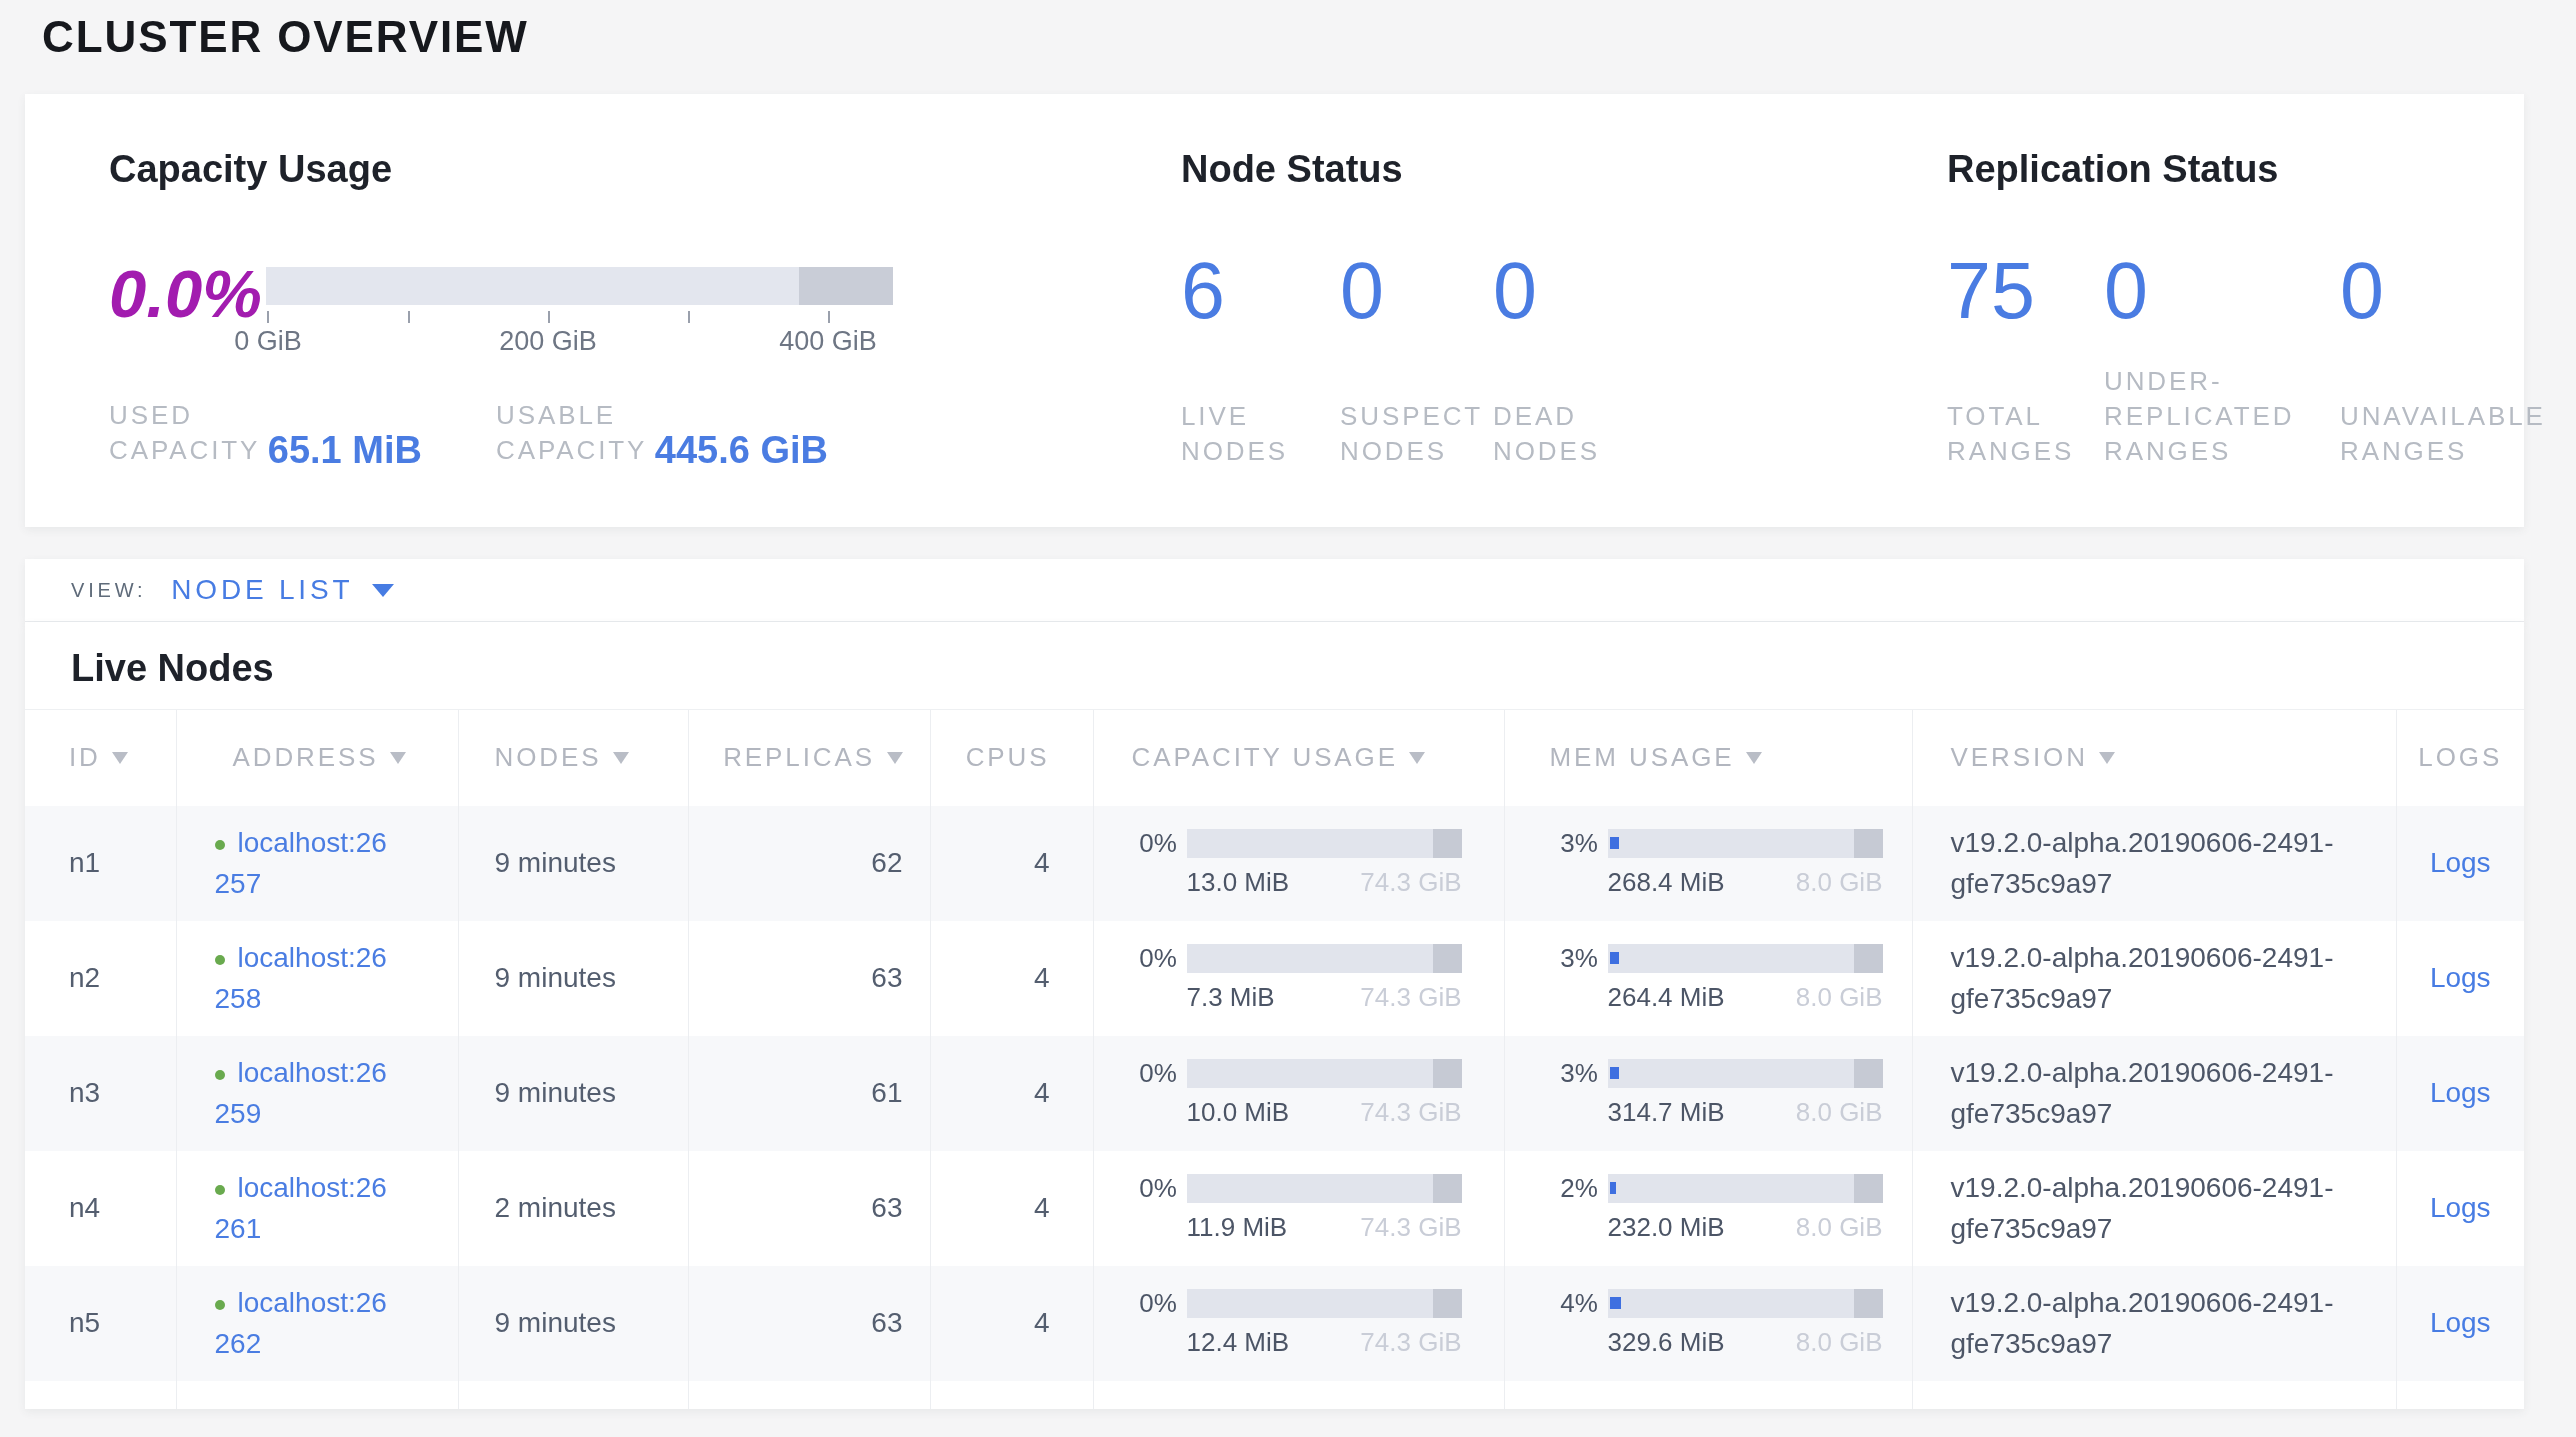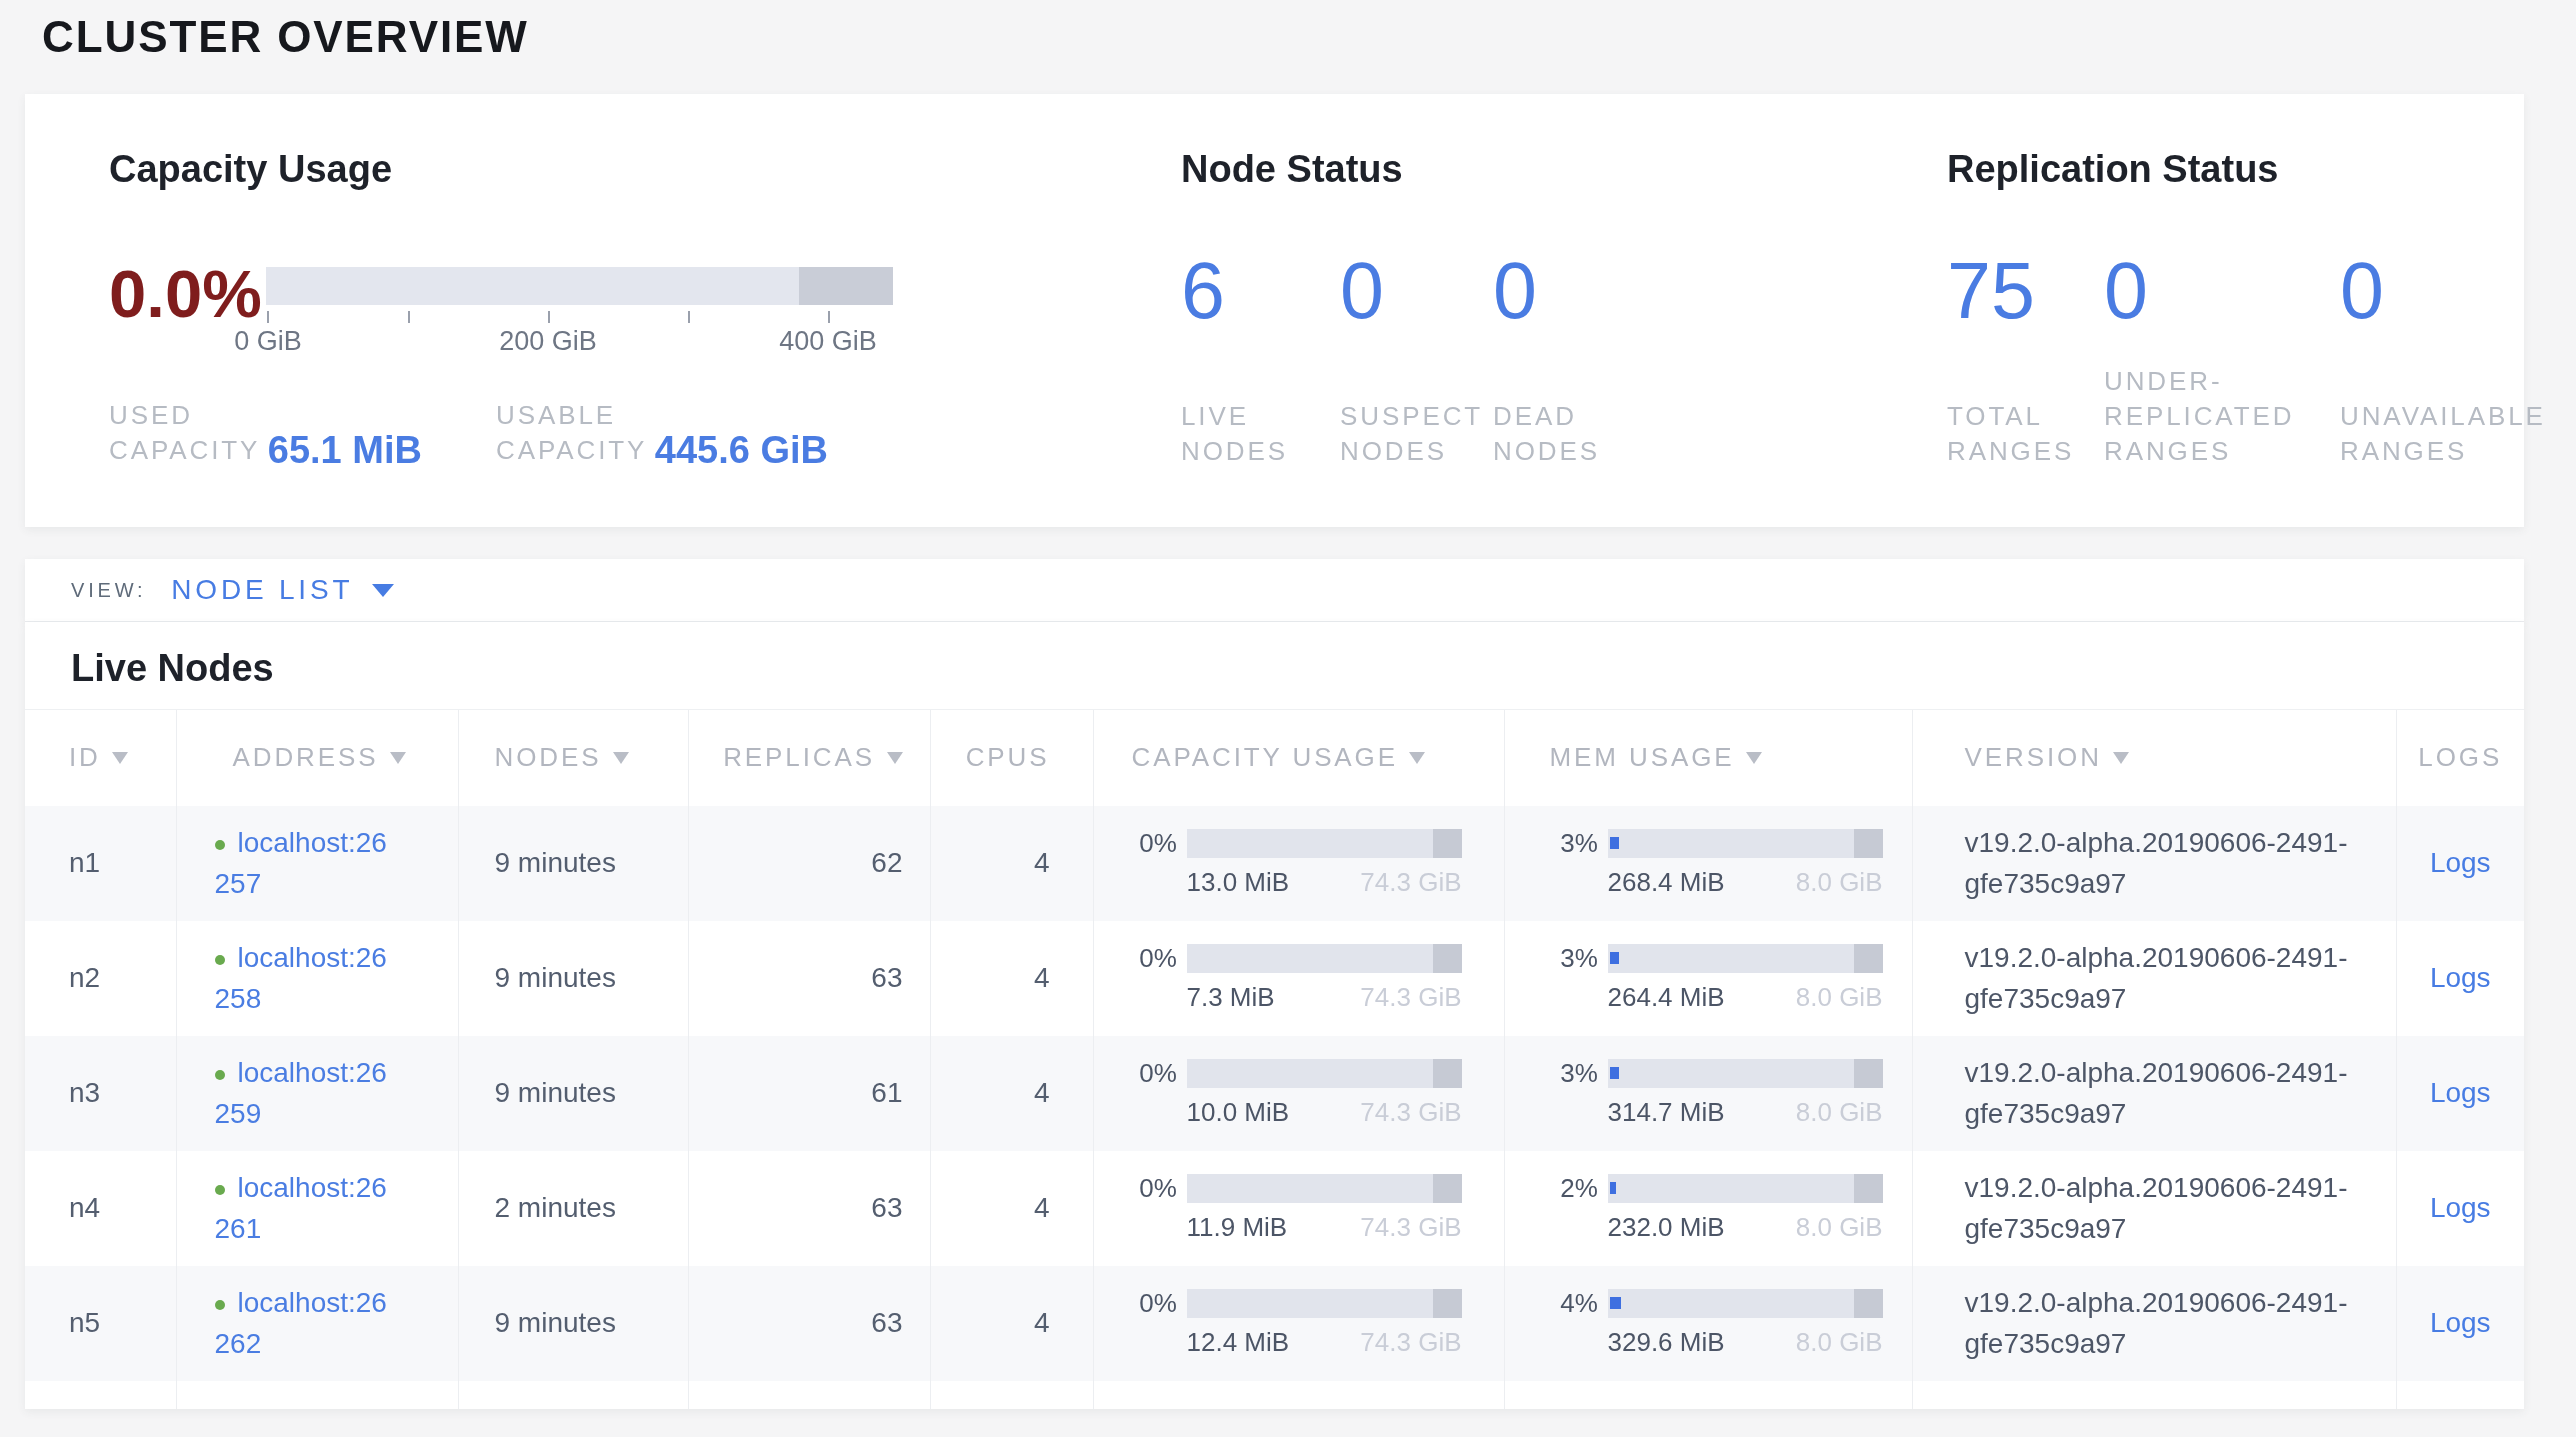--- a/index.html
+++ b/index.html
@@ -20,21 +20,21 @@
     box-shadow:0 2.9px 8.6px rgba(60,64,75,.07);
   }
   
   .summary{ top:94px; height:433px; }
   .section{ position:absolute; top:0; height:100%; }
   .sec-capacity{ left:84px; width:1025px; }
   .sec-nodes{ left:1156px; width:738px; }
   .sec-repl{ left:1922px; width:575px; }
   .sec-title{ position:absolute; left:0; top:54px; font-size:38px; font-weight:700; color:#1e222a; white-space:nowrap; }
 
-  .cap-pct{ position:absolute; left:0; top:161px; font-size:67px; font-weight:700; color:#7f1d1d; }
+  .cap-pct{ position:absolute; left:0; top:161px; font-size:67px; font-weight:700; color:#a21caf;font-style:italic; }
   .cap-bar{ position:absolute; left:157px; top:173px; width:627px; height:38px; background:#e3e6ee; }
   .cap-bar-dark{ position:absolute; right:0; top:0; height:100%; width:15%; background:#c9cdd7; }
   .cap-ticks{ position:absolute; left:157px; top:217px; width:627px; height:11.5px; }
   .cap-tick{ position:absolute; top:0; width:1.9px; height:11.5px; background:#9aa0ac; }
   .cap-ticklabels{ position:absolute; left:157px; top:232px; width:627px; height:33px; }
   .cap-ticklabel{ position:absolute; transform:translateX(-50%); font-size:27px; color:#6e7684; white-space:nowrap; }
 
   .cap-stat{ position:absolute; bottom:59px; display:flex; align-items:flex-end; }
   .cap-stat-used{ left:0; }
   .cap-stat-usable{ left:387px; }
@@ -70,21 +70,21 @@
   tbody tr:nth-child(odd){ background:#f7f8fa; }
   td{ vertical-align:middle; font-size:28px; color:#545e6f; }
 
   .c-id{ padding-left:44px; }
   .c-address{ padding-left:38px; }
   .c-uptime{ padding-left:36px; }
   .c-replicas{ text-align:right; padding-right:27px; }
   .c-cpus{ text-align:right; padding-right:43px; }
   th.c-capacity{ padding-left:38px; }
   th.c-mem{ padding-left:45px; }
-  .c-version{ padding-left:52px; }
+  .c-version{ padding-left:38px; }
   .c-logs{ text-align:center; padding:0; }
 
   .sort-arrow{
     display:inline-block; margin-left:11.5px; width:0; height:0;
     border-left:8.6px solid transparent; border-right:8.6px solid transparent;
     border-top:12.5px solid #b9bdc6; vertical-align:1.9px;
   }
   .addr{ width:184px; line-height:41px; word-break:break-all; }
   .addr a{ color:#4a7de2; text-decoration:none; }
   .status-dot{

